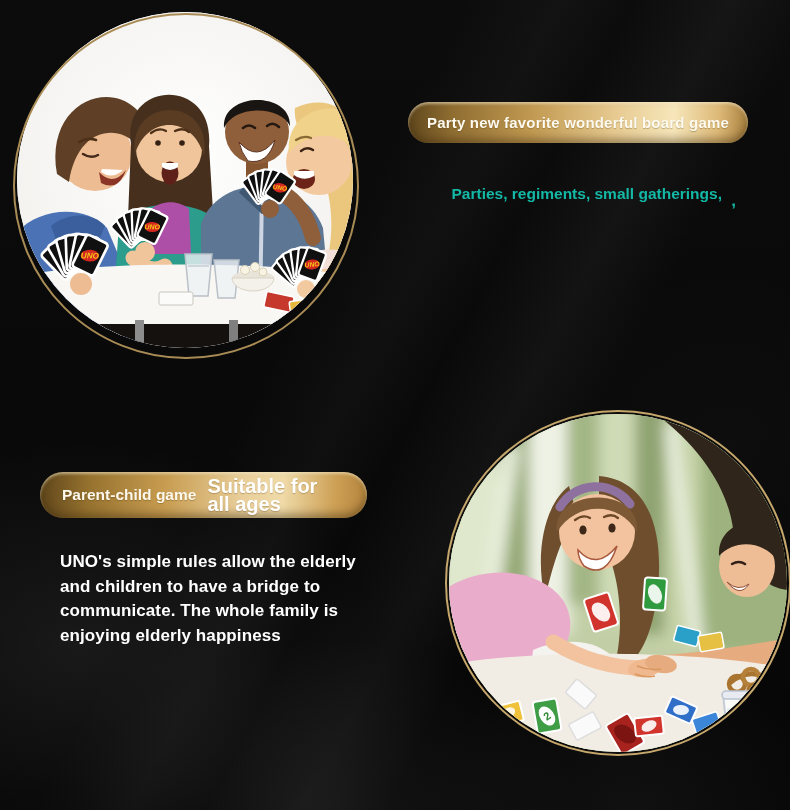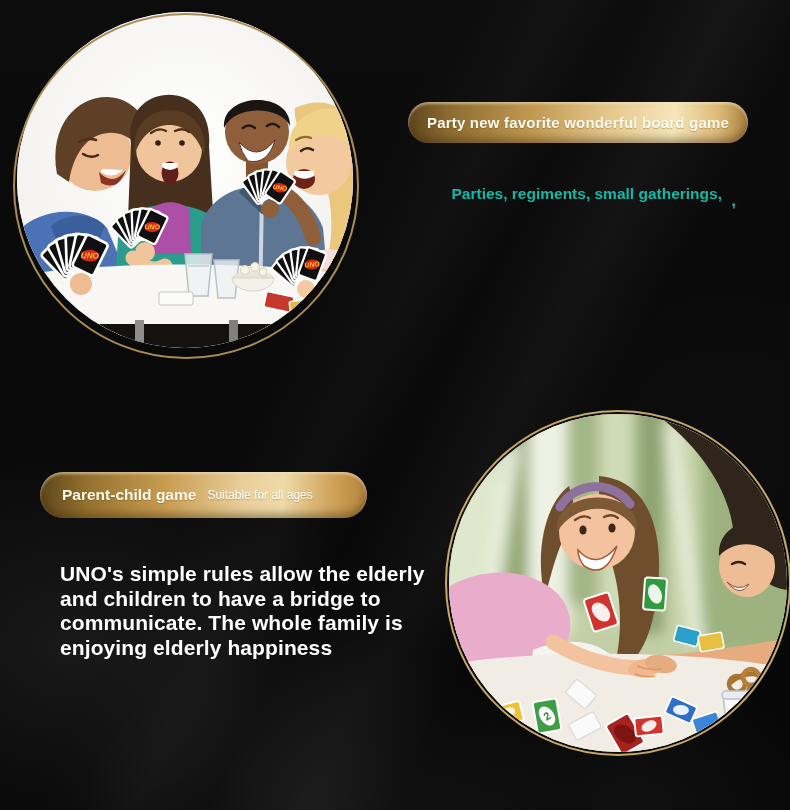--- a/index.html
+++ b/index.html
@@ -19,31 +19,31 @@
   .pill{position:absolute;display:flex;align-items:center;box-sizing:border-box;
         box-shadow: inset 0 2px 3px rgba(255,244,214,.55), inset 0 -4px 8px rgba(55,38,10,.45);}
   #banner-party{left:408px;top:102px;width:340px;height:41px;border-radius:21px;justify-content:center;
      background:linear-gradient(93deg,#5e461c 0%,#8f6d31 13%,#c29a52 37%,#e6c98f 60%,#f6e6ba 78%,#ddb977 91%,#a87f3e 100%);}
   #banner-party span{font-weight:700;font-size:15px;line-height:1;color:#fdfaf0;letter-spacing:.2px;
      text-shadow:0 1px 1px rgba(90,60,10,.35);white-space:nowrap;}
   #banner-parent{left:40px;top:460px;width:327px;height:46px;border-radius:23px;padding-left:22px;gap:11px;
      background:linear-gradient(93deg,#5e451a 0%,#96722f 15%,#c79c50 38%,#e9cf9b 62%,#efdaa8 74%,#cda055 90%,#b3833c 100%);margin-top:12px;}
   #banner-parent .lbl{font-weight:700;font-size:15.5px;line-height:1;color:#fdf8ec;white-space:nowrap;
      text-shadow:0 1px 1px rgba(90,60,10,.35);}
-  #banner-parent .sub{font-weight:400;font-size:12px;line-height:18px;color:#ffffff;width:122px;
+  #banner-parent .sub{font-weight:700;font-size:20px;line-height:18px;color:#ffffff;width:122px;
      text-shadow:0 1px 1px rgba(90,60,10,.3);}
   
   .pline{position:absolute;font-weight:700;font-size:15.5px;line-height:1.2;color:#14b8a6;white-space:nowrap;}
   #pl1{top:185px;right:68px;}
   #plc{top:191px;right:54px;font-size:17px;}
   #pl2{top:233px;right:52px;}
   #pl3{top:281px;right:55px;}
   
-  #paragraph{position:absolute;left:60px;top:562px;color:#ffffff;font-weight:700;
-     font-size:21px;line-height:24.6px;letter-spacing:.1px;}
+  #paragraph{position:absolute;left:60px;top:550px;color:#ffffff;font-weight:700;
+     font-size:17px;line-height:24.6px;letter-spacing:.1px;}
   
   .photo{position:absolute;border-radius:50%;overflow:hidden;background:#fff;}
   #photo-party{left:17px;top:12px;width:336px;height:336px;}
   #photo-family{left:449px;top:414px;width:338px;height:338px;background:#c2cfa6;}
   .ring{position:absolute;border-radius:50%;pointer-events:none;}
   #ring-party{left:13px;top:13px;width:342px;height:342px;border:2px solid #a98c55;}
   #ring-family{left:445px;top:410px;width:342px;height:342px;border:2.5px solid #c6a76c;}
   svg{display:block;width:100%;height:100%;}
 </style>
 </head>

